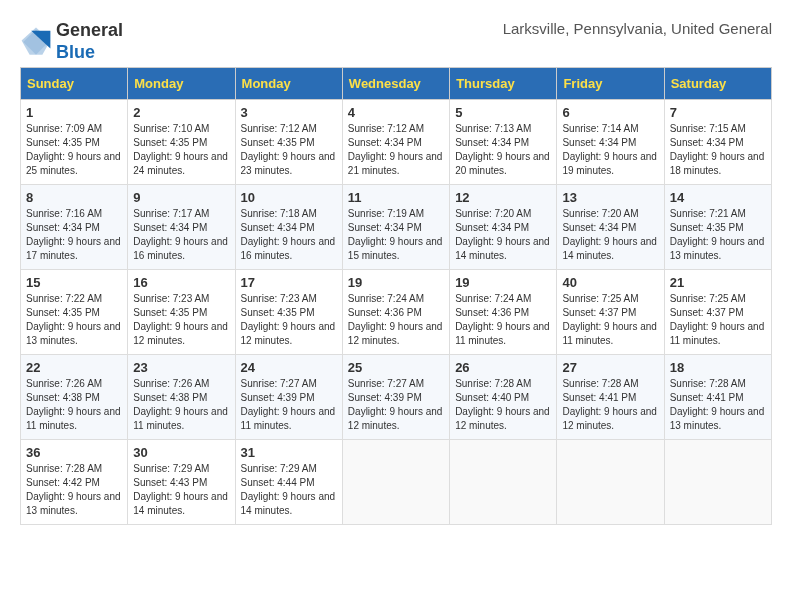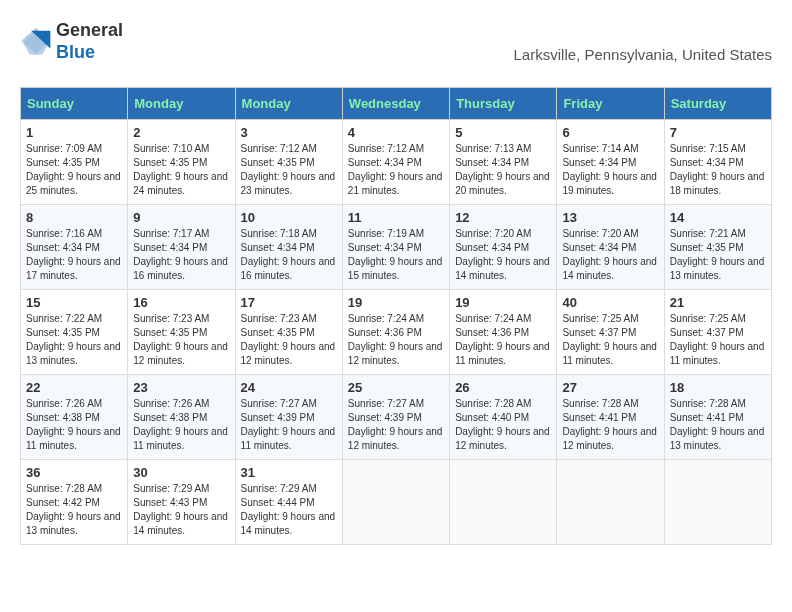--- a/index.html
+++ b/index.html
@@ -6,22 +6,22 @@
     body {
       font-family: Arial, sans-serif;
       background: #fff;
       width: 792px;
       min-height: 612px;
       padding: 20px;
     }
     .header-area {
       display: flex;
       justify-content: space-between;
-      align-items: flex-end;
-      margin-bottom: 24px;
+      align-items: flex-start;
+      margin-bottom: 4px;
     }
     .logo {
       display: flex;
       align-items: center;
       gap: 4px;
     }
     .logo-text {
       font-size: 18px;
       font-weight: bold;
       line-height: 1.2;
@@ -45,21 +45,21 @@
       font-size: 15px;
       color: #555;
     }
     table {
       width: 100%;
       border-collapse: collapse;
       table-layout: fixed;
     }
     thead tr th {
       background: #2a6db5;
-      color: #86efac;
+      color: #fde047;
       font-size: 13px;
       font-weight: bold;
       padding: 8px 6px;
       text-align: left;
       border: 1px solid #ccc;
     }
     tbody tr td {
       border: 1px solid #ddd;
       vertical-align: top;
       padding: 5px 5px;
@@ -96,21 +96,21 @@
       <polygon points="20,4 36,20 20,36 4,20" fill="#1a6bb5" opacity="0.15"></polygon>
       <polygon points="20,2 38,18 28,36 12,36 2,18" fill="#1a6bb5" opacity="0.3"></polygon>
       <polygon points="14,6 38,6 38,28" fill="#1a6bb5"></polygon>
     </svg>
     <div class="logo-text">
       <div><span class="general">General</span></div>
       <div><span class="blue">Blue</span></div>
     </div>
   </div>
   <div class="title-area">
-    <div class="location">Larksville, Pennsylvania, United States</div>
+    <div class="location">Larksville, Pennsylvania, United General</div>
   </div>
 </div>
 
 <table>
   <thead>
     <tr>
     <th>Sunday</th>
         <th>Monday</th>
         <th>Monday</th>
         <th>Wednesday</th>

